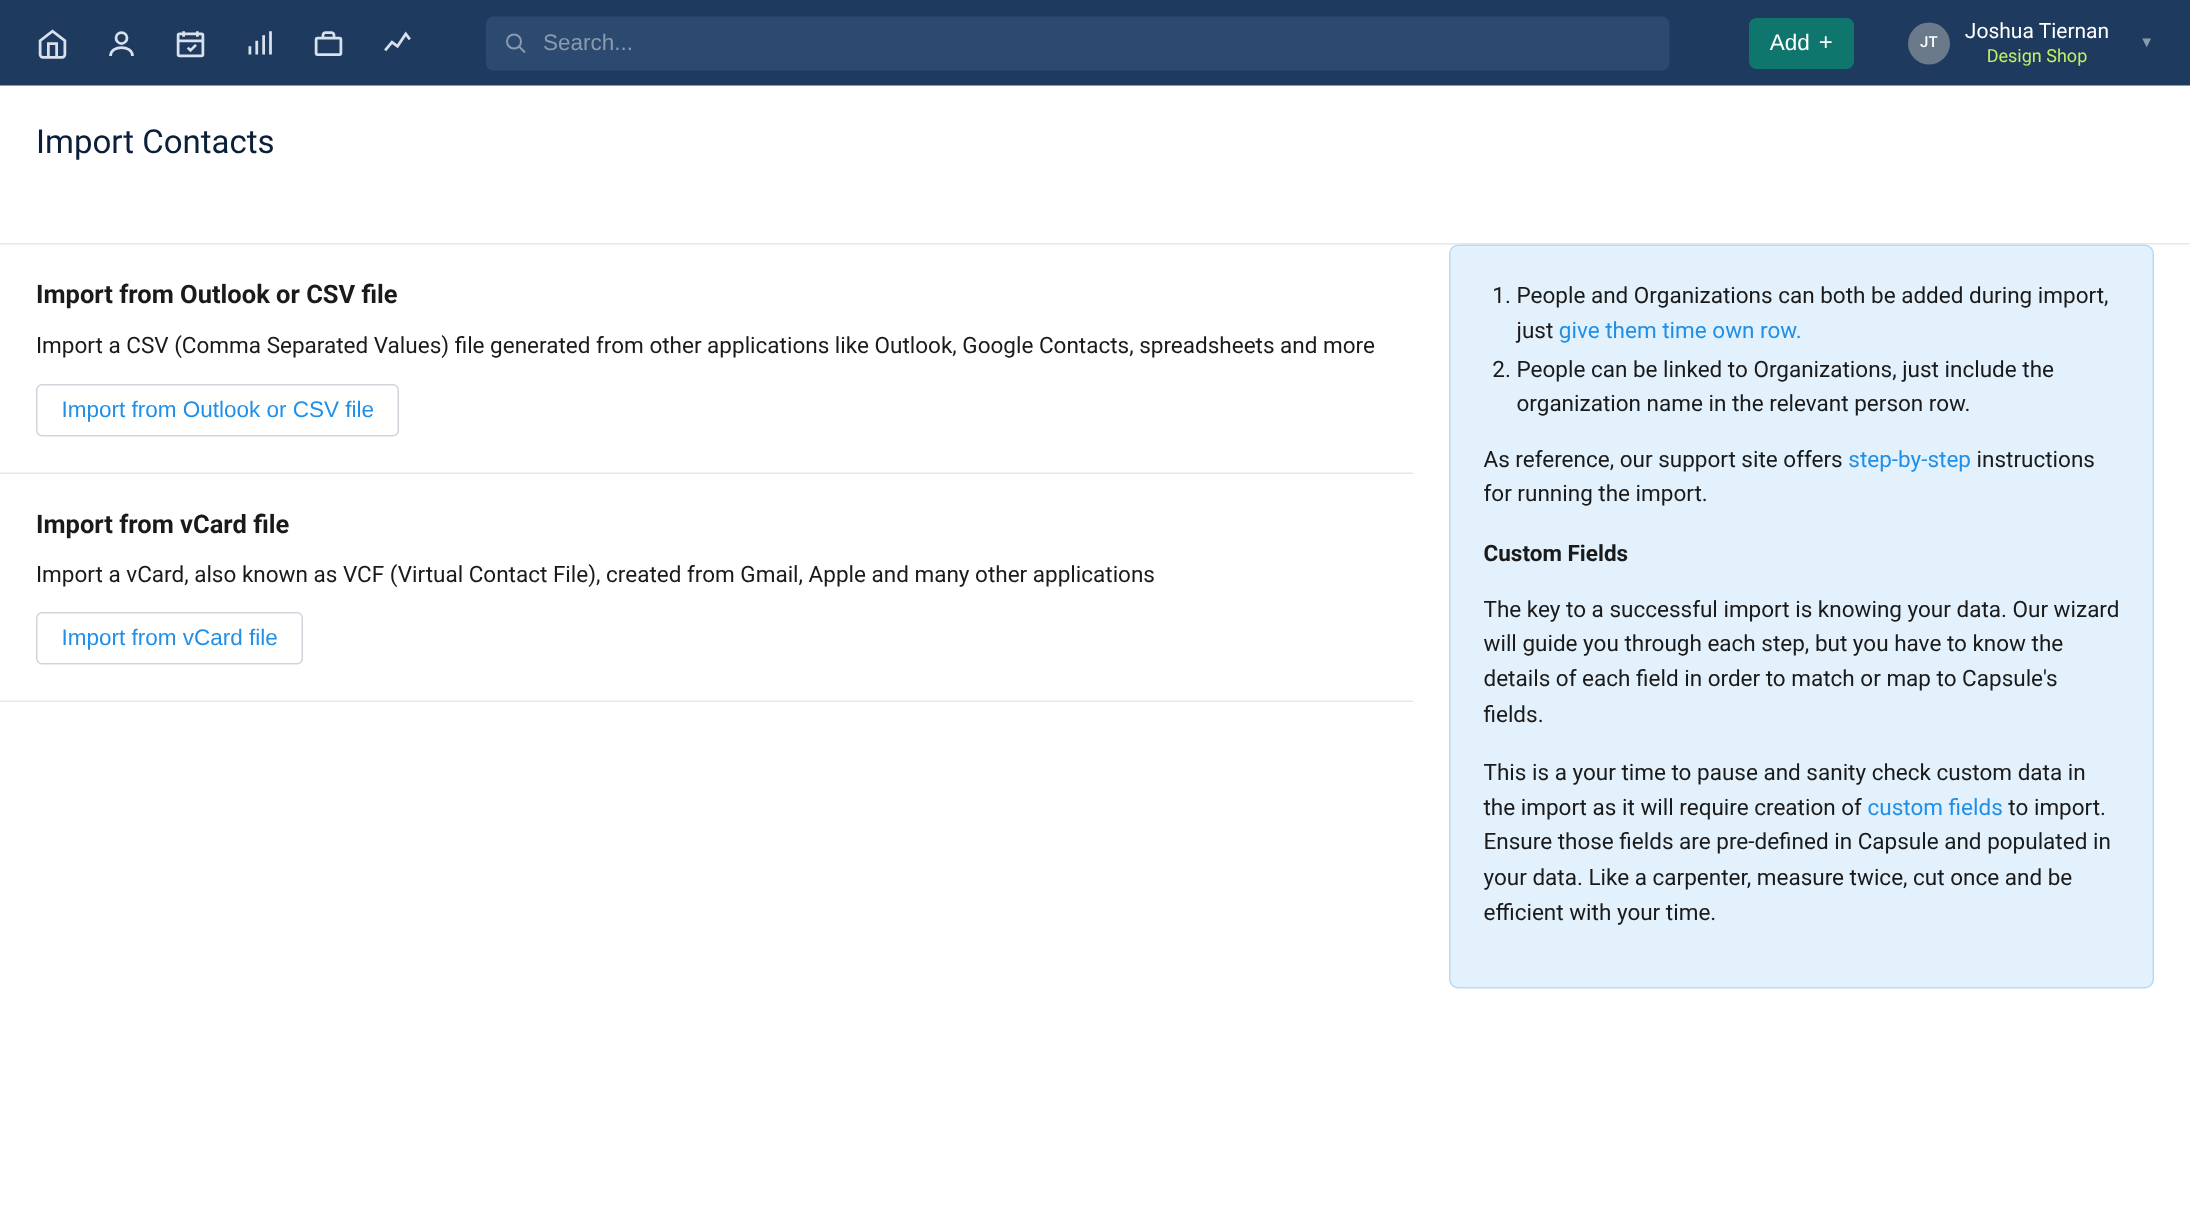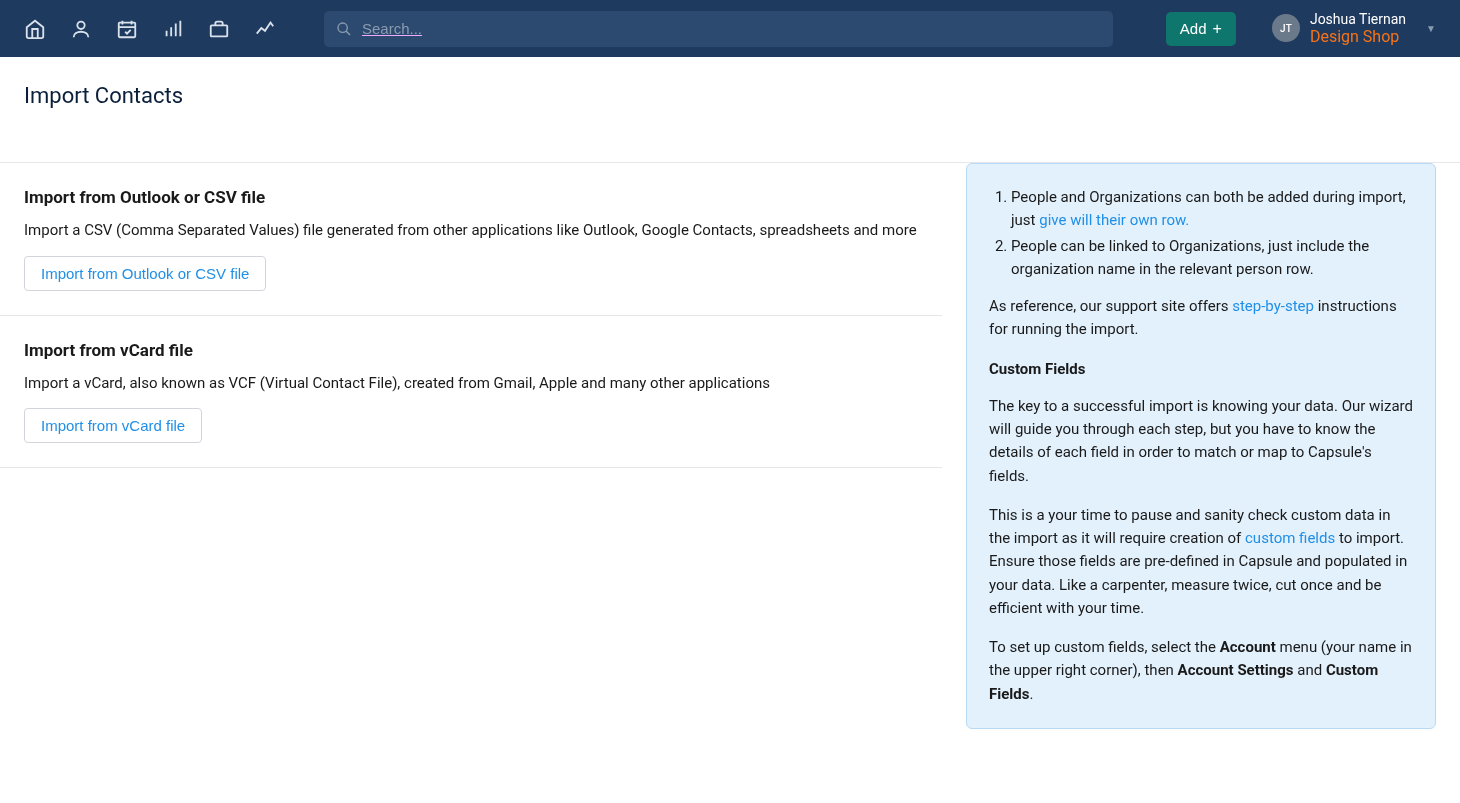--- a/index.html
+++ b/index.html
@@ -43,21 +43,20 @@
     .search-input {
       width: 100%;
       height: 36px;
       background: #2c4a6f;
       border: none;
       border-radius: 5px;
       color: #f0abfc;
       padding: 0 14px 0 38px;
       font-size: 15px;
       outline: none;
-      text-decoration: underline;
     }
     .search-input::placeholder {
       color: #8a9bb0;
     }
     .search-icon {
       position: absolute;
       left: 12px;
       top: 50%;
       transform: translateY(-50%);
       color: #8a9bb0;
@@ -100,22 +99,23 @@
     .user-info {
       display: flex;
       flex-direction: column;
       line-height: 1.2;
     }
     .user-name {
       color: #fff;
       font-size: 14px;
     }
     .user-org {
-      color: #f97316;
-      font-size: 16px;
+      color: #bef264;
+      font-size: 12px;
+      text-align: center;
     }
     .dropdown-caret {
       color: #8a9bb0;
       margin-left: 10px;
       font-size: 10px;
     }
     .page-header {
       padding: 26px 24px;
       border-bottom: 1px solid #e5e7eb;
     }
@@ -279,29 +279,26 @@
       <h2>Import from vCard file</h2>
       <p>Import a vCard, also known as VCF (Virtual Contact File), created from Gmail, Apple and many other applications</p>
       <button class="import-button">Import from vCard file</button>
     </div>
 
   </div>
 
   <div class="tips-panel">
     <ol>
       <li>
-        <span>People and Organizations can both be added during import, just </span><a href="#">give will their own row.</a>
+        <span>People and Organizations can both be added during import, just </span><a href="#">give them time own row.</a>
       </li>
       <li>People can be linked to Organizations, just include the organization name in the relevant person row.</li>
     </ol>
     <p>
       <span>As reference, our support site offers </span><a href="#">step-by-step</a><span> instructions for running the import.</span>
     </p>
     <h3>Custom Fields</h3>
     <p>The key to a successful import is knowing your data. Our wizard will guide you through each step, but you have to know the details of each field in order to match or map to Capsule's fields.</p>
     <p>
       <span>This is a your time to pause and sanity check custom data in the import as it will require creation of </span><a href="#">custom fields</a><span> to import. Ensure those fields are pre-defined in Capsule and populated in your data. Like a carpenter, measure twice, cut once and be efficient with your time.</span>
     </p>
-    <p style="margin-bottom:0;">
-      <span>To set up custom fields, select the </span><strong>Account</strong><span> menu (your name in the upper right corner), then </span><strong>Account Settings</strong><span> and </span><strong>Custom Fields</strong><span>.</span>
-    </p>
   </div>
 </div>
 
 </body></html>

